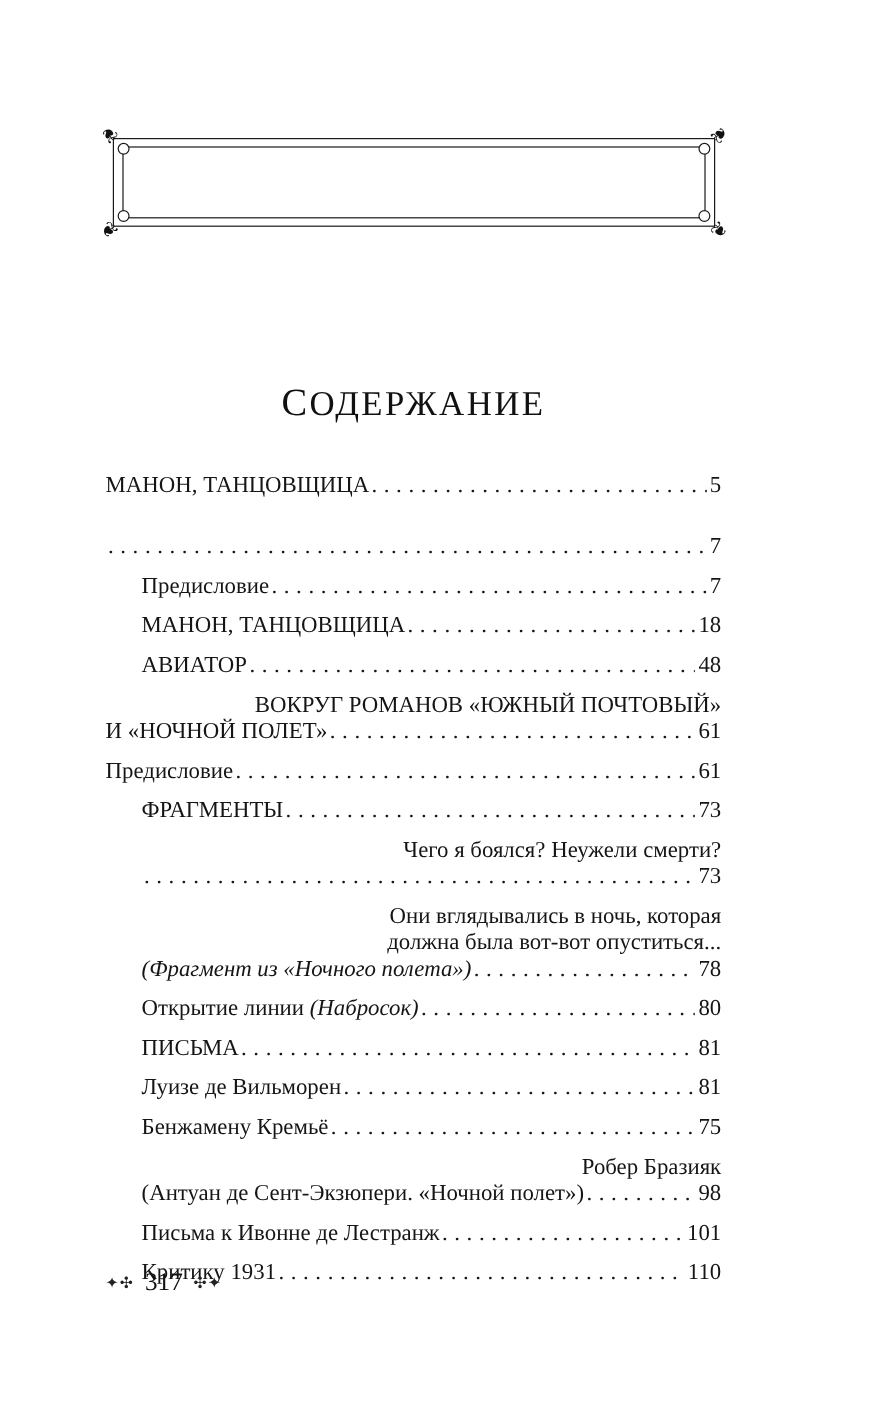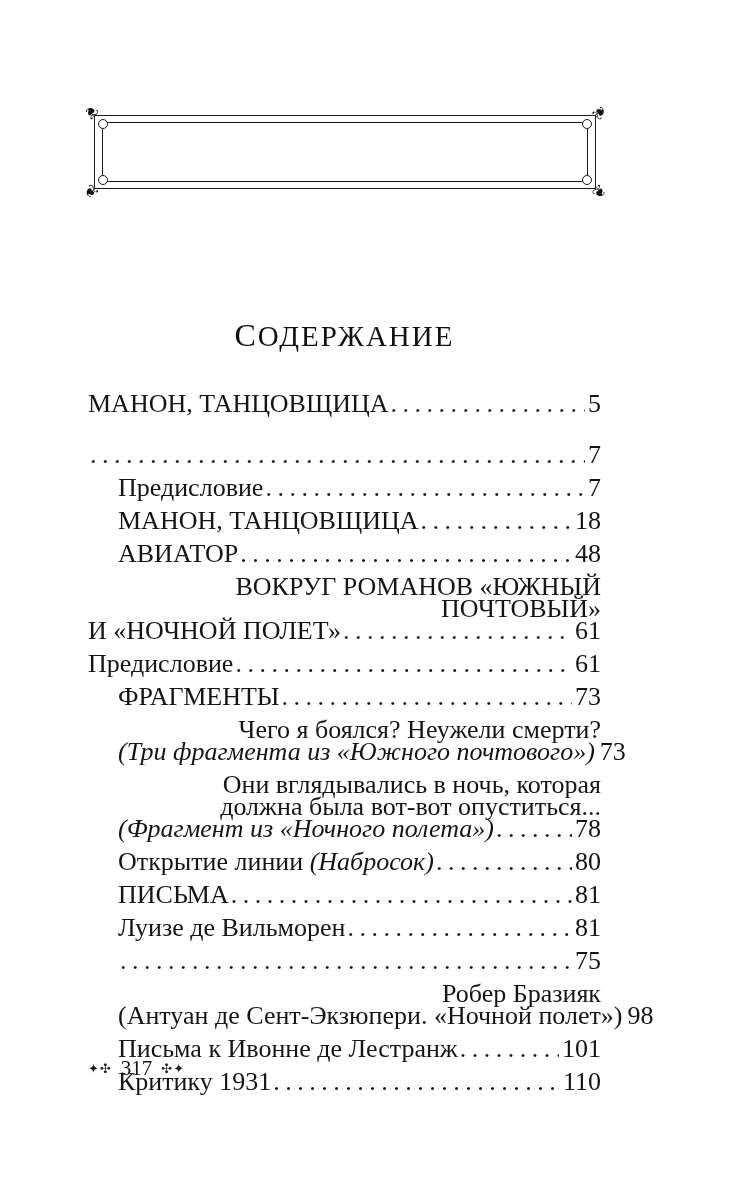--- a/index.html
+++ b/index.html
@@ -24,21 +24,21 @@
   .fl-br { right:-4px; bottom:-6px; transform:rotate(-45deg); }
 
   
   .content { position:absolute; left:88px; top:318px; width:513px; }
   h1.title {
     margin:0 0 40px 0; text-align:center; font-weight:normal;
     font-size:29px; letter-spacing:2px; line-height:34px; color:#111;
   }
   h1.title::first-letter { font-size:32px; }
 
-  .toc { font-size:26px; line-height:22px; }
+  .toc { font-size:19px; line-height:22px; }
   .row { margin:0 0 11px 0; }
   .row.gap-after { margin-bottom:29px; }
   .row.indent { padding-left:30px; }
   .leader { display:flex; align-items:baseline; }
   .label { white-space:nowrap; }
   .it { font-style:italic; }
   .dots {
     flex:1 1 auto; overflow:hidden; white-space:nowrap;
     letter-spacing:5.5px; padding-left:2px; min-width:0;
   }
@@ -139,21 +139,20 @@
         <div class="leader">
             <span class="label">ФРАГМЕНТЫ</span>
             <span class="dots">..........................................................................................</span>
             <span class="pgnum">73</span>
           </div>
       </div>
 
       <div class="row indent">
         <span class="pre-line">Чего я боялся? Неужели смерти?</span>
         <div class="leader">
-            <span class="label it">(Три фрагмента из «Южного почтового»)</span>
             <span class="dots">..........................................................................................</span>
             <span class="pgnum">73</span>
           </div>
       </div>
 
       <div class="row indent">
         <span class="pre-line">Они вглядывались в ночь, которая</span>
         <span class="pre-line">должна была вот-вот опуститься...</span>
         <div class="leader">
             <span class="label it">(Фрагмент из «Ночного полета»)</span>
@@ -181,20 +180,21 @@
       <div class="row indent">
         <div class="leader">
             <span class="label">Луизе де Вильморен</span>
             <span class="dots">..........................................................................................</span>
             <span class="pgnum">81</span>
           </div>
       </div>
 
       <div class="row indent">
         <div class="leader">
+            <span class="label">Бенжамену Кремьё</span>
             <span class="dots">..........................................................................................</span>
             <span class="pgnum">75</span>
           </div>
       </div>
 
       <div class="row indent">
         <span class="pre-line">Робер Бразияк</span>
         <div class="leader">
             <span class="label">(Антуан де Сент-Экзюпери. «Ночной полет»)</span>
             <span class="dots">..........................................................................................</span>

